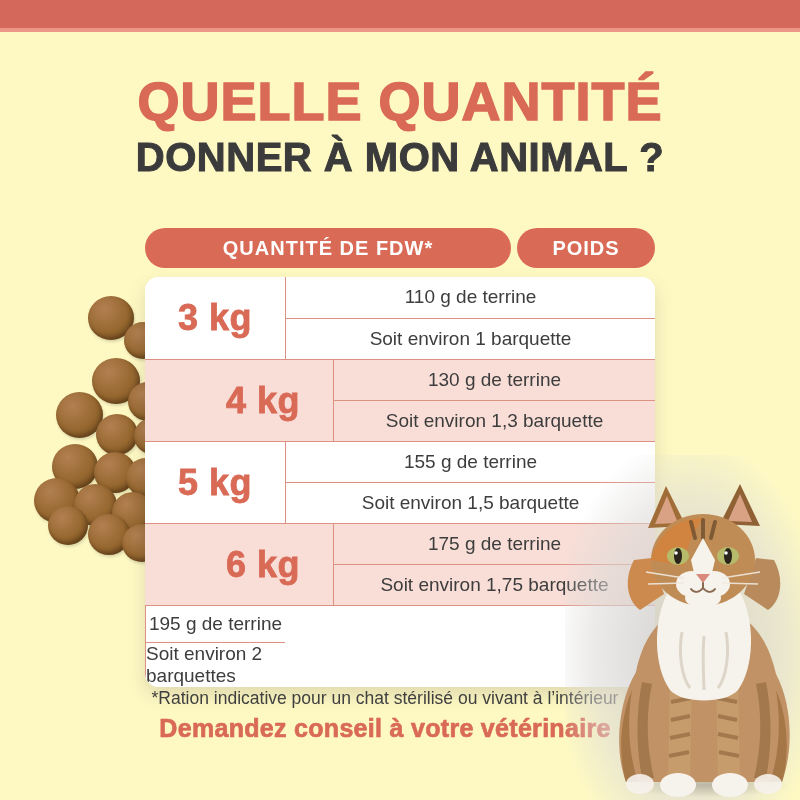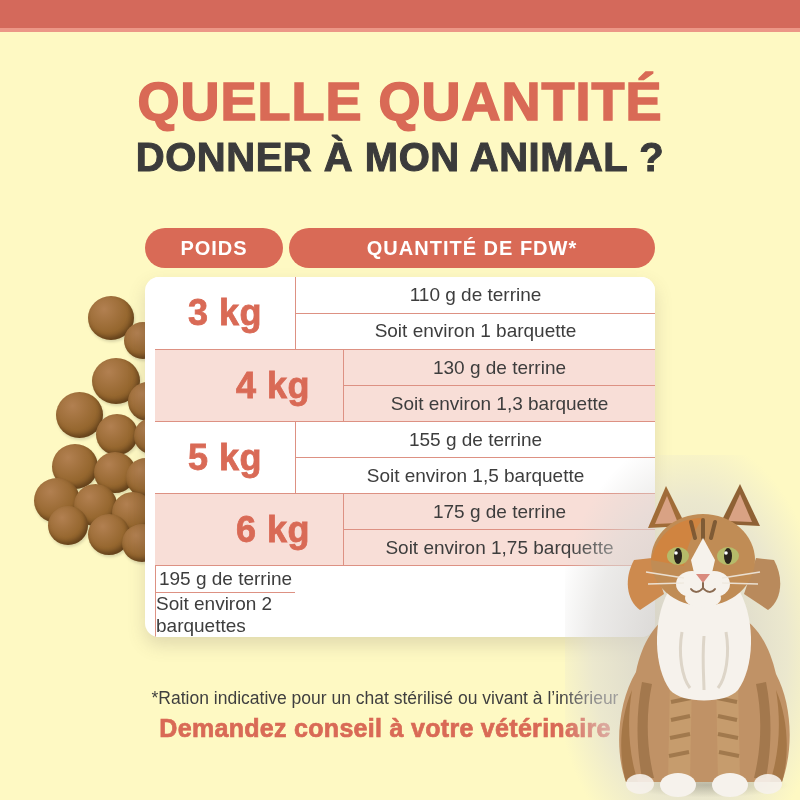--- a/index.html
+++ b/index.html
@@ -39,21 +39,21 @@
     height:40px; border-radius:20px; background:#d96a56; color:#ffffff;
     display:flex; align-items:center; justify-content:center;
     font-size:20px; font-weight:bold; letter-spacing:1px;
   }
   .hdr-poids { width:138px; }
   .hdr-quantite { flex:1; }
   .table-body {
     margin-top:9px; border-radius:14px; overflow:hidden; background:#ffffff;
     box-shadow:0 8px 18px rgba(90,80,75,0.18);
   }
-  .row-group { display:grid; grid-template-columns:140px 1fr; height:72px;margin-left:10px; }
+  .row-group { display:grid; grid-template-columns:140px 1fr; height:82px; }
   .row-group + .row-group { border-top:1.5px solid #dd9183; }
   .row-white { background:#ffffff; }
   .row-pink { background:#f8ded7;padding-left:48px; }
   .cell-weight {
     display:flex; align-items:center; justify-content:center;
     color:#d96a56; font-size:36px; font-weight:900; letter-spacing:0.5px;
     -webkit-text-stroke:0.8px #d96a56;
   }
   .cell-right { border-left:1.5px solid #dd9183; display:flex; flex-direction:column; }
   .sub-cell {
@@ -111,22 +111,22 @@
     <div class="kibble" style="left:122px; top:524px; width:40px; height:38px;"></div>
   </div>
 
   <div class="title-block">
     <div class="title-main">QUELLE QUANTITÉ</div>
     <div class="title-sub">DONNER À MON ANIMAL ?</div>
   </div>
 
   <div class="table-wrap">
     <div class="table-header">
+      <div class="hdr-pill hdr-quantite">QUANTITÉ DE FDW*</div>
       <div class="hdr-pill hdr-poids">POIDS</div>
-      <div class="hdr-pill hdr-quantite">QUANTITÉ DE FDW*</div>
     </div>
 
     <div class="table-body">
 
       <div class="row-group row-white">
         <div class="cell-weight">3 kg</div>
         <div class="cell-right">
           <div class="sub-cell first">110 g de terrine</div>
           <div class="sub-cell">Soit environ 1 barquette</div>
         </div>

